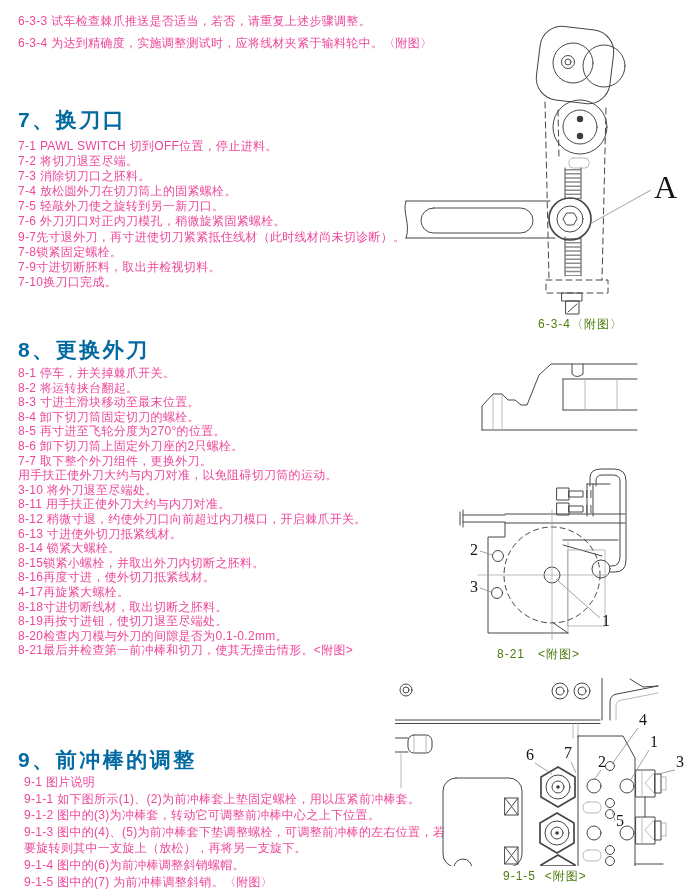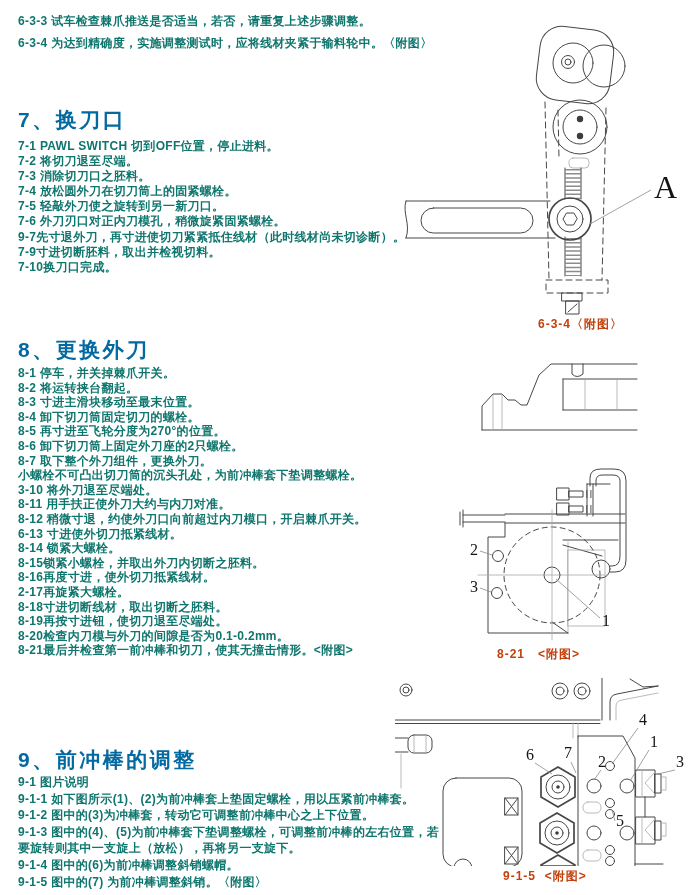--- a/index.html
+++ b/index.html
@@ -1,30 +1,30 @@
 <!DOCTYPE html>
 <html><head>
 <meta charset="utf-8">
 <style>
   html,body{margin:0;padding:0}
   body{
     width:700px;height:895px;background:#ffffff;position:relative;overflow:hidden;
     font-family:"Liberation Sans","DejaVu Sans",sans-serif;color:#1c1c1c;
   }
   .abs{position:absolute}
-  .body-line{font-size:12px;font-weight:700;white-space:nowrap;letter-spacing:.3px;color:#0f766e}
+  .body-line{font-size:12px;font-weight:400;white-space:nowrap;letter-spacing:.3px;color:#ec4899}
   .intro{top:10px;left:18px;line-height:22px}
   .sec-title{font-size:21px;font-weight:700;letter-spacing:2.5px;white-space:nowrap;color:#0369a1}
   #s7-title{left:18px;top:106px}
   #s8-title{left:18px;top:336px}
   #s9-title{left:18px;top:746px}
   #s7-list{left:18px;top:139px;line-height:15.1px}
   #s8-list{left:18px;top:366px;line-height:14.6px}
-  #s9-list{left:18px;top:774px;line-height:16.6px}
-  .caption{font-size:12px;font-weight:700;white-space:pre;letter-spacing:1px;color:#c2410c}
+  #s9-list{left:24px;top:774px;line-height:16.6px}
+  .caption{font-size:12px;font-weight:400;white-space:pre;letter-spacing:1px;color:#4d7c0f}
   #cap634{left:538px;top:316px}
   #cap821{left:497px;top:646px}
   #cap915{left:503px;top:868px}
   svg.fig{position:absolute}
   .ln{stroke:#474747;fill:none;stroke-width:1;stroke-linecap:round;stroke-linejoin:round}
   .ln2{stroke:#474747;fill:none;stroke-width:1.7;stroke-linecap:round}
   .lt{stroke:#a8a8a8;fill:none;stroke-width:.8;stroke-linecap:round}
   .ld{stroke:#8a8a8a;fill:none;stroke-width:.8}
   .dash{stroke-dasharray:6 4}
   .dashc{stroke-dasharray:5 4}
@@ -44,43 +44,44 @@
 <div class="abs sec-title" id="s7-title">7、换刀口</div>
 <div class="abs" id="s7-list">
 
 <div class="body-line">7-1 PAWL SWITCH 切到OFF位置，停止进料。</div>
     <div class="body-line">7-2 将切刀退至尽端。</div>
     <div class="body-line">7-3 消除切刀口之胚料。</div>
     <div class="body-line">7-4 放松圆外刀在切刀筒上的固紧螺栓。</div>
     <div class="body-line">7-5 轻敲外刀使之旋转到另一新刀口。</div>
     <div class="body-line">7-6 外刀刃口对正内刀模孔，稍微旋紧固紧螺栓。</div>
     <div class="body-line">9-7先寸退外刀，再寸进使切刀紧紧抵住线材（此时线材尚未切诊断）。</div>
+    <div class="body-line">7-8锁紧固定螺栓。</div>
     <div class="body-line">7-9寸进切断胚料，取出并检视切料。</div>
     <div class="body-line">7-10换刀口完成。</div>
   </div>
 
 <div class="abs sec-title" id="s8-title">8、更换外刀</div>
 <div class="abs" id="s8-list">
 
 <div class="body-line">8-1 停车，并关掉棘爪开关。</div>
     <div class="body-line">8-2 将运转挟台翻起。</div>
     <div class="body-line">8-3 寸进主滑块移动至最末位置。</div>
     <div class="body-line">8-4 卸下切刀筒固定切刀的螺栓。</div>
     <div class="body-line">8-5 再寸进至飞轮分度为270°的位置。</div>
     <div class="body-line">8-6 卸下切刀筒上固定外刀座的2只螺栓。</div>
-    <div class="body-line">8-7 取下整个外刀组件，更换外刀。</div>
-    <div class="body-line">小螺栓不可凸出切刀筒的沉头孔处，为前冲棒套下垫调整螺栓。</div>
+    <div class="body-line">7-7 取下整个外刀组件，更换外刀。</div>
+    <div class="body-line">用手扶正使外刀大约与内刀对准，以免阻碍切刀筒的运动。</div>
     <div class="body-line">3-10 将外刀退至尽端处。</div>
     <div class="body-line">8-11 用手扶正使外刀大约与内刀对准。</div>
     <div class="body-line">8-12 稍微寸退，约使外刀口向前超过内刀模口，开启棘爪开关。</div>
     <div class="body-line">6-13 寸进使外切刀抵紧线材。</div>
     <div class="body-line">8-14 锁紧大螺栓。</div>
     <div class="body-line">8-15锁紧小螺栓，并取出外刀内切断之胚料。</div>
     <div class="body-line">8-16再度寸进，使外切刀抵紧线材。</div>
-    <div class="body-line">2-17再旋紧大螺栓。</div>
+    <div class="body-line">4-17再旋紧大螺栓。</div>
     <div class="body-line">8-18寸进切断线材，取出切断之胚料。</div>
     <div class="body-line">8-19再按寸进钮，使切刀退至尽端处。</div>
     <div class="body-line">8-20检查内刀模与外刀的间隙是否为0.1-0.2mm。</div>
     <div class="body-line">8-21最后并检查第一前冲棒和切刀，使其无撞击情形。&lt;附图&gt;</div>
   </div>
 
 <div class="abs sec-title" id="s9-title">9、前冲棒的调整</div>
 <div class="abs" id="s9-list">
 
 <div class="body-line">9-1 图片说明</div>

